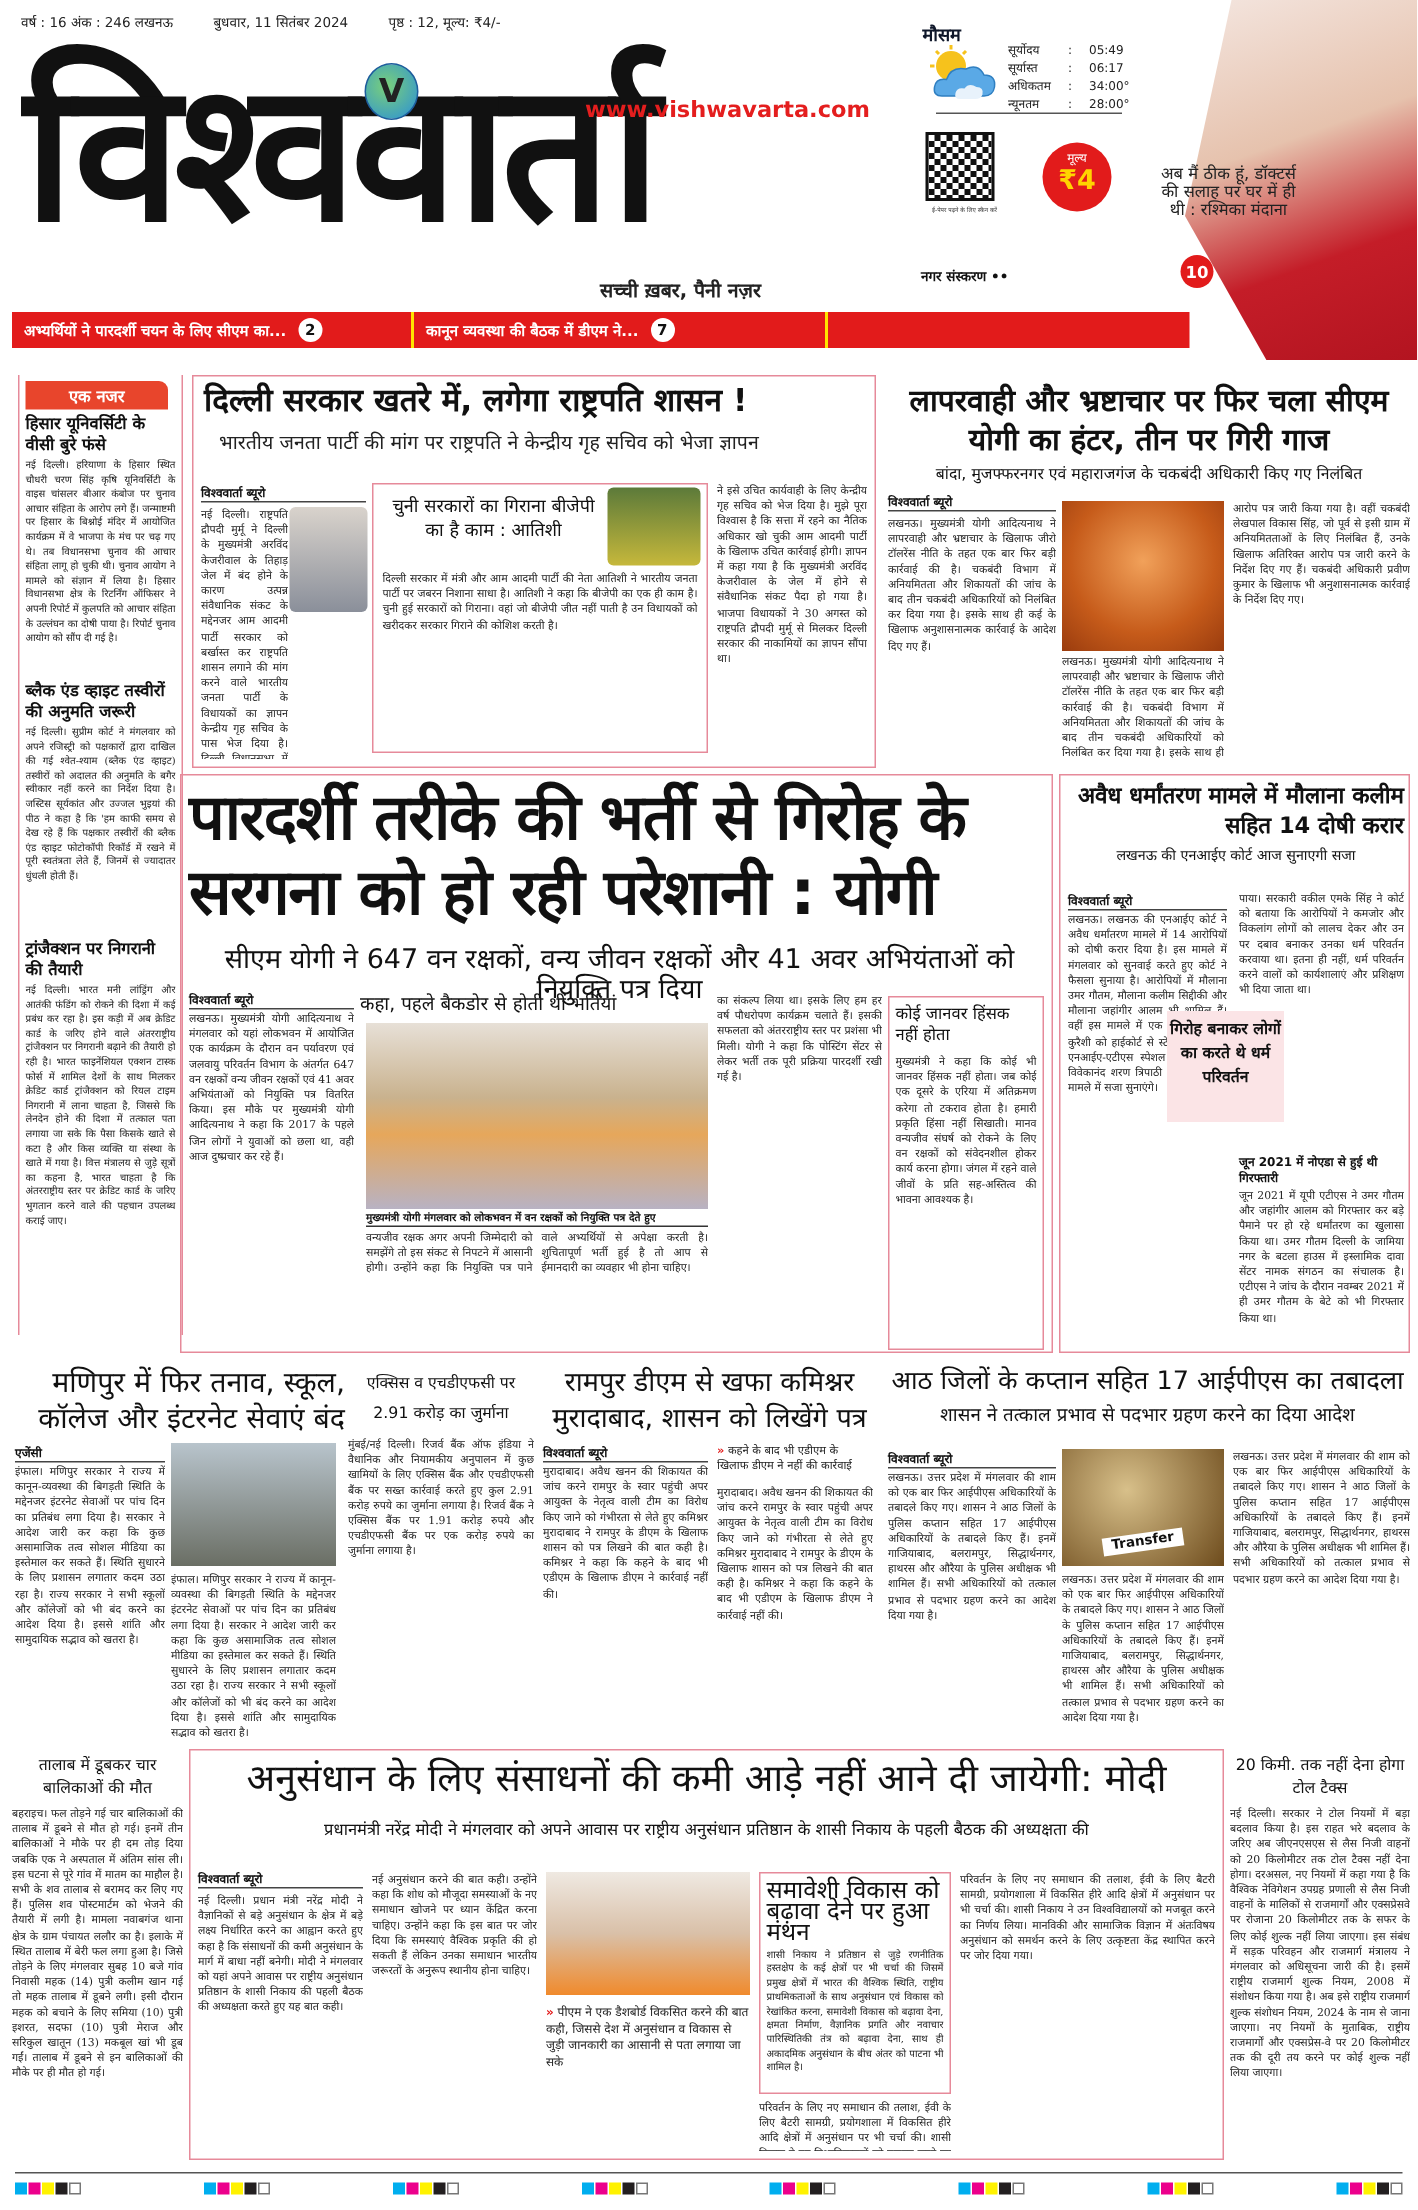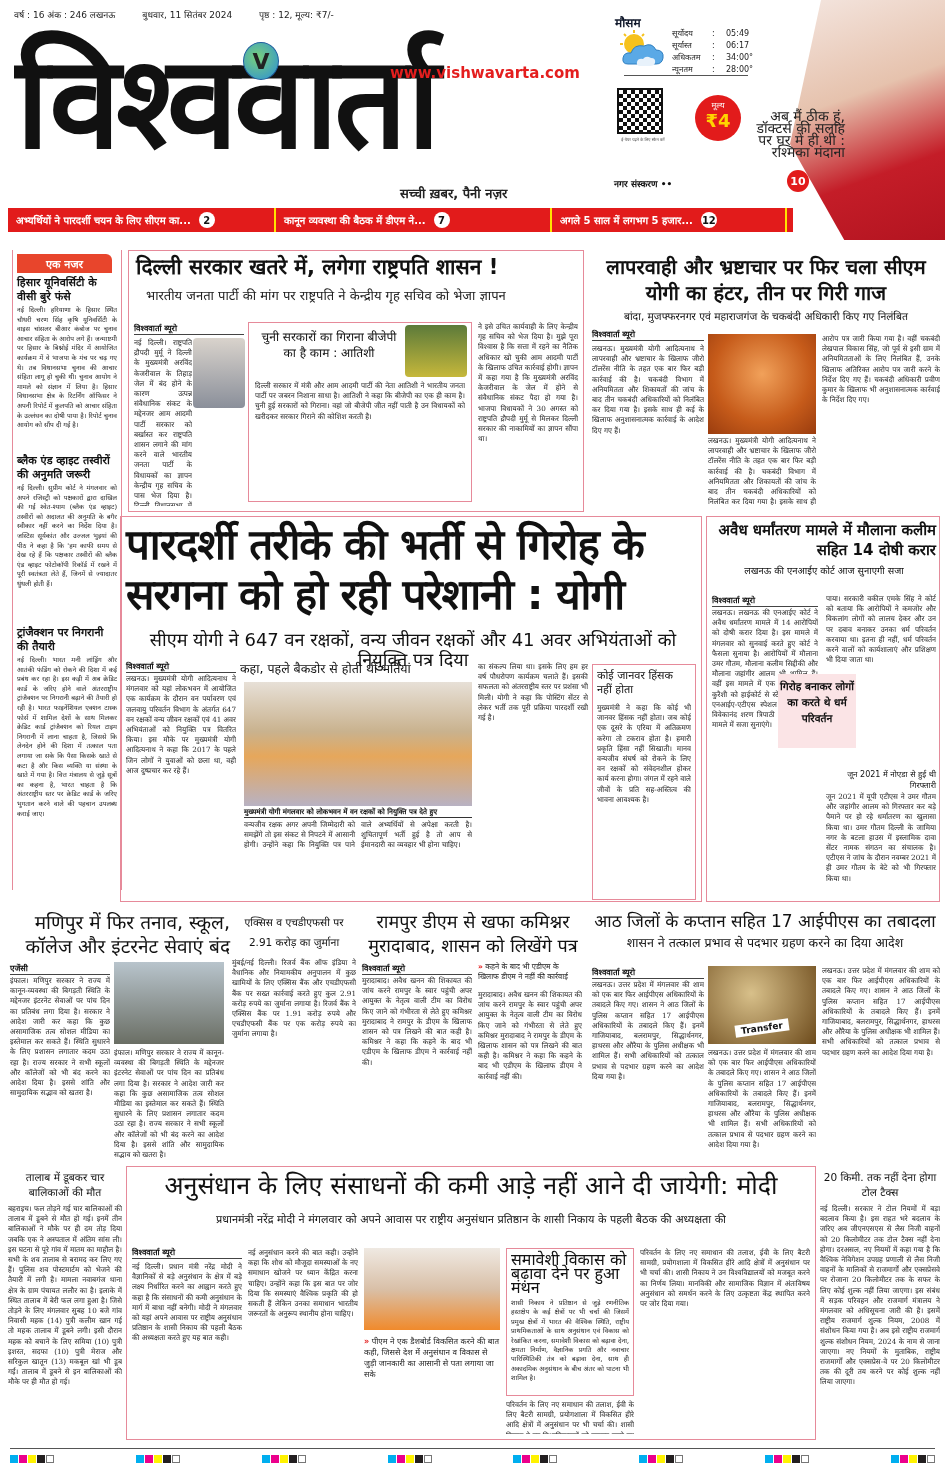--- a/index.html
+++ b/index.html
@@ -25,21 +25,21 @@
 .wrow .k{width:40px}.wrow .c{width:14px}
 #weather-table{top:28px;left:672px}
 #weather-rule{top:75px;left:624px;width:124px;height:1px;background:#555}
 #qr{top:88px;left:617px;width:46px;height:46px;background:repeating-conic-gradient(#111 0 25%,#fff 0 50%) 0 0/8px 8px;border:2px solid #111}
 #qr-cap{top:137px;left:612px;width:62px;font-size:4px;text-align:center;color:#333}
 #price-badge{top:95px;left:695px;width:46px;height:46px;border-radius:50%;background:#e21b1b;color:#fff;text-align:center}
 #price-badge .t{font-size:8px;line-height:10px;padding-top:6px}
 #price-badge .v{font-size:18px;font-weight:bold;color:#ffd400;line-height:20px}
 #edition{top:177px;left:614px;font-size:9px;font-weight:bold}
 #celebrity{top:0;left:790px;width:155px;height:240px;background:linear-gradient(160deg,#f4e6e0 0%,#e6c2ad 40%,#c41d28 70%,#b31420 100%);clip-path:polygon(20% 0,100% 0,100% 100%,35% 100%,0 60%)}
-#celeb-quote{top:110px;left:755px;width:90px;font-size:14px;line-height:12px;text-align:right;color:#222}
+#celeb-quote{top:110px;left:774px;width:90px;font-size:11px;line-height:12px;text-align:center;color:#222}
 #celeb-page{top:170px;left:787px;width:22px;height:22px;border-radius:50%;background:#e21b1b;color:#fff;font-size:11px;font-weight:bold;display:flex;align-items:center;justify-content:center}
 
 #teaser-bar{top:208px;left:8px;width:785px;height:24px;background:#e21b1b;display:flex;align-items:center}
 .teaser{display:flex;align-items:center;color:#fff;font-size:10px;font-weight:bold;padding:0 8px;height:100%;border-right:2px solid #ffe400}
 .teaser .num{margin-left:8px;width:16px;height:16px;border-radius:50%;background:#fff;color:#111;font-size:10px;display:flex;align-items:center;justify-content:center}
 
 #ek-nazar{top:250px;left:12px;width:110px;height:640px;border-left:1.5px solid #e68a9a;border-right:1.5px solid #e68a9a;padding:4px 4px}
 #ek-tag{background:#e8452c;color:#fff;font-weight:bold;font-size:11px;text-align:center;border-radius:0 6px 0 0;padding:2px 0;width:95px;margin-bottom:3px}
 
 .face{border-radius:4px}
@@ -47,21 +47,21 @@
 #cmyk{top:1448px;left:10px;width:925px;display:flex;justify-content:space-between;border-top:1px solid #555;padding-top:6px}
 .cm{display:flex;gap:1px}
 .cm i{display:inline-block;width:8px;height:8px}
 </style>
 </head>
 <body>
 
 <div id="meta" class="abs">
   <span>वर्ष : 16 अंक : 246 लखनऊ</span>
   <span>बुधवार, 11 सितंबर 2024</span>
-  <span>पृष्ठ : 12, मूल्य: ₹7/-</span>
+  <span>पृष्ठ : 12, मूल्य: ₹4/-</span>
 </div>
 <div id="logo" class="abs">
   <div id="logo-text">विश्ववार्ता</div>
 </div>
 <div id="logo-globe" class="abs">
     <span>V</span>
   </div>
 <div id="website" class="abs">www.vishwavarta.com</div>
 <div id="tagline" class="abs">सच्ची ख़बर, पैनी नज़र</div>
 
@@ -113,24 +113,20 @@
 
 <div id="teaser-bar" class="abs">
   <div class="teaser" style="width:268px">
       <span>अभ्यर्थियों ने पारदर्शी चयन के लिए सीएम का...</span>
       <span class="num">2</span>
     </div>
   <div class="teaser" style="width:276px">
       <span>कानून व्यवस्था की बैठक में डीएम ने...</span>
       <span class="num">7</span>
     </div>
-  <div class="teaser" style="width:235px">
-      <span>अगले 5 साल में लगभग 5 हजार...</span>
-      <span class="num">12</span>
-    </div>
 </div>
 
 <div id="ek-nazar" class="abs">
   <div id="ek-tag">एक नजर</div>
   <div class="sidehl">हिसार यूनिवर्सिटी के वीसी बुरे फंसे</div>
   <div class="body-text" style="font-size:6.6px;line-height:9.6px;height:146px">नई दिल्ली। हरियाणा के हिसार स्थित चौधरी चरण सिंह कृषि यूनिवर्सिटी के वाइस चांसलर बीआर कंबोज पर चुनाव आचार संहिता के आरोप लगे हैं। जन्माष्टमी पर हिसार के बिश्नोई मंदिर में आयोजित कार्यक्रम में वे भाजपा के मंच पर चढ़ गए थे। तब विधानसभा चुनाव की आचार संहिता लागू हो चुकी थी। चुनाव आयोग ने मामले को संज्ञान में लिया है। हिसार विधानसभा क्षेत्र के रिटर्निंग ऑफिसर ने अपनी रिपोर्ट में कुलपति को आचार संहिता के उल्लंघन का दोषी पाया है। रिपोर्ट चुनाव आयोग को सौंप दी गई है।</div>
   <div class="sidehl">ब्लैक एंड व्हाइट तस्वीरों की अनुमति जरूरी</div>
   <div class="body-text" style="font-size:6.6px;line-height:9.6px;height:140px">नई दिल्ली। सुप्रीम कोर्ट ने मंगलवार को अपने रजिस्ट्री को पक्षकारों द्वारा दाखिल की गई श्वेत-श्याम (ब्लैक एंड व्हाइट) तस्वीरों को अदालत की अनुमति के बगैर स्वीकार नहीं करने का निर्देश दिया है। जस्टिस सूर्यकांत और उज्जल भुइयां की पीठ ने कहा है कि 'हम काफी समय से देख रहे हैं कि पक्षकार तस्वीरों की ब्लैक एंड व्हाइट फोटोकॉपी रिकॉर्ड में रखने में पूरी स्वतंत्रता लेते हैं, जिनमें से ज्यादातर धुंधली होती हैं।</div>
   <div class="sidehl">ट्रांजैक्शन पर निगरानी की तैयारी</div>
   <div class="body-text" style="font-size:6.6px;line-height:9.6px;height:230px">नई दिल्ली। भारत मनी लांड्रिंग और आतंकी फंडिंग को रोकने की दिशा में कई प्रबंध कर रहा है। इस कड़ी में अब क्रेडिट कार्ड के जरिए होने वाले अंतरराष्ट्रीय ट्रांजैक्शन पर निगरानी बढ़ाने की तैयारी हो रही है। भारत फाइनेंशियल एक्शन टास्क फोर्स में शामिल देशों के साथ मिलकर क्रेडिट कार्ड ट्रांजैक्शन को रियल टाइम निगरानी में लाना चाहता है, जिससे कि लेनदेन होने की दिशा में तत्काल पता लगाया जा सके कि पैसा किसके खाते से कटा है और किस व्यक्ति या संस्था के खाते में गया है। वित्त मंत्रालय से जुड़े सूत्रों का कहना है, भारत चाहता है कि अंतरराष्ट्रीय स्तर पर क्रेडिट कार्ड के जरिए भुगतान करने वाले की पहचान उपलब्ध कराई जाए।</div>
@@ -180,21 +176,21 @@
 
 <div class="abs pinkbox" style="top:516px;left:706px;width:234px;height:386px"></div>
 <div class="abs hl" style="top:520px;left:712px;width:224px;font-size:15px;text-align:right;line-height:20px">अवैध धर्मांतरण मामले में मौलाना कलीम सहित 14 दोषी करार</div>
 <div class="abs hl" style="top:566px;left:712px;width:224px;font-size:9.5px;font-weight:normal;text-align:center">लखनऊ की एनआईए कोर्ट आज सुनाएगी सजा</div>
 <div class="abs" style="top:594px;left:712px;width:106px">
     <div class="byline">विश्ववार्ता ब्यूरो</div>
   </div>
 <div class="abs body-text" style="top:608px;left:712px;width:106px;height:290px">लखनऊ। लखनऊ की एनआईए कोर्ट ने अवैध धर्मांतरण मामले में 14 आरोपियों को दोषी करार दिया है। इस मामले में मंगलवार को सुनवाई करते हुए कोर्ट ने फैसला सुनाया है। आरोपियों में मौलाना उमर गौतम, मौलाना कलीम सिद्दीकी और मौलाना जहांगीर आलम भी शामिल हैं। वहीं इस मामले में एक आरोपी इदरीस कुरैशी को हाईकोर्ट से स्टे मिल चुका है। एनआईए-एटीएस स्पेशल कोर्ट के जज विवेकानंद शरण त्रिपाठी बुधवार को इस मामले में सजा सुनाएंगे।</div>
 <div class="abs" style="top:674px;left:778px;width:78px;height:74px;background:#fbe4e6;font-size:10.5px;text-align:center;line-height:16px;padding-top:4px;font-weight:bold">गिरोह बनाकर लोगों का करते थे धर्म परिवर्तन</div>
 <div class="abs body-text" style="top:594px;left:826px;width:110px;height:152px">पाया। सरकारी वकील एमके सिंह ने कोर्ट को बताया कि आरोपियों ने कमजोर और विकलांग लोगों को लालच देकर और उन पर दबाव बनाकर उनका धर्म परिवर्तन करवाया था। इतना ही नहीं, धर्म परिवर्तन करने वालों को कार्यशालाएं और प्रशिक्षण भी दिया जाता था।</div>
-<div class="abs" style="top:768px;left:826px;width:110px;font-size:8px;font-weight:normal;text-align:right">जून 2021 में नोएडा से हुई थी गिरफ्तारी</div>
+<div class="abs" style="top:768px;left:826px;width:110px;font-size:8px;font-weight:bold;text-align:left">जून 2021 में नोएडा से हुई थी गिरफ्तारी</div>
 <div class="abs body-text" style="top:792px;left:826px;width:110px;height:106px">जून 2021 में यूपी एटीएस ने उमर गौतम और जहांगीर आलम को गिरफ्तार कर बड़े पैमाने पर हो रहे धर्मांतरण का खुलासा किया था। उमर गौतम दिल्ली के जामिया नगर के बटला हाउस में इस्लामिक दावा सेंटर नामक संगठन का संचालक है। एटीएस ने जांच के दौरान नवम्बर 2021 में ही उमर गौतम के बेटे को भी गिरफ्तार किया था।</div>
 
 <div class="abs hl" style="top:910px;left:8px;width:222px;font-size:19px;text-align:right;line-height:24px;font-weight:normal">मणिपुर में फिर तनाव, स्कूल, कॉलेज और इंटरनेट सेवाएं बंद</div>
 <div class="abs" style="top:962px;left:10px;width:100px">
     <div class="byline">एजेंसी</div>
   </div>
 <div class="abs body-text" style="top:976px;left:10px;width:100px;height:182px">इंफाल। मणिपुर सरकार ने राज्य में कानून-व्यवस्था की बिगड़ती स्थिति के मद्देनजर इंटरनेट सेवाओं पर पांच दिन का प्रतिबंध लगा दिया है। सरकार ने आदेश जारी कर कहा कि कुछ असामाजिक तत्व सोशल मीडिया का इस्तेमाल कर सकते हैं। स्थिति सुधारने के लिए प्रशासन लगातार कदम उठा रहा है। राज्य सरकार ने सभी स्कूलों और कॉलेजों को भी बंद करने का आदेश दिया है। इससे शांति और सामुदायिक सद्भाव को खतरा है।</div>
 <div class="abs photo" style="top:962px;left:114px;width:110px;height:82px;background:linear-gradient(180deg,#b8c4cc,#6a6e64)"></div>
 <div class="abs body-text" style="top:1048px;left:114px;width:110px;height:110px">इंफाल। मणिपुर सरकार ने राज्य में कानून-व्यवस्था की बिगड़ती स्थिति के मद्देनजर इंटरनेट सेवाओं पर पांच दिन का प्रतिबंध लगा दिया है। सरकार ने आदेश जारी कर कहा कि कुछ असामाजिक तत्व सोशल मीडिया का इस्तेमाल कर सकते हैं। स्थिति सुधारने के लिए प्रशासन लगातार कदम उठा रहा है। राज्य सरकार ने सभी स्कूलों और कॉलेजों को भी बंद करने का आदेश दिया है। इससे शांति और सामुदायिक सद्भाव को खतरा है।</div>
 

